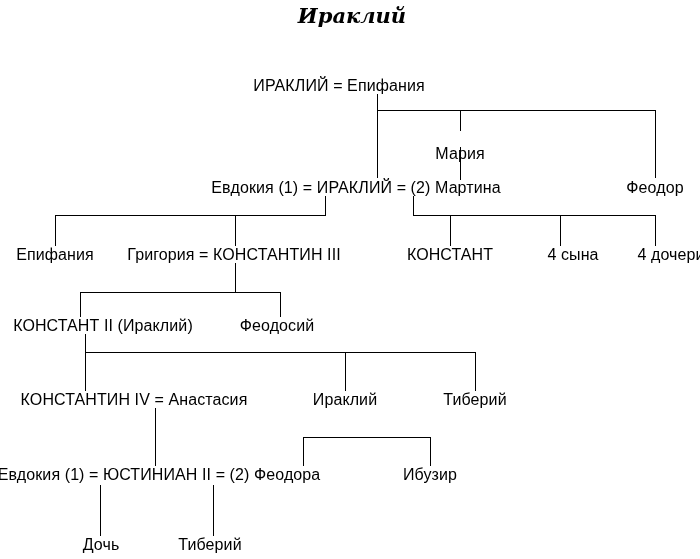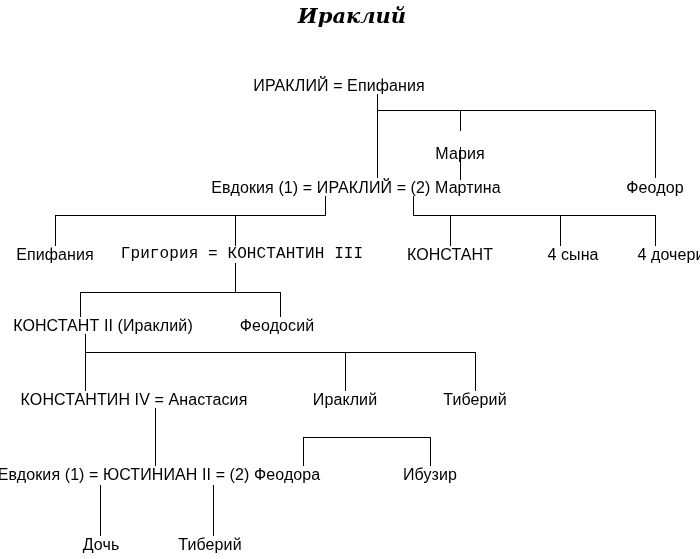--- a/index.html
+++ b/index.html
@@ -52,21 +52,21 @@
   <div class="title" style="left:352px; top:3px;">Ираклий</div>
 
   <div class="node" style="left:339px; top:78px;">ИРАКЛИЙ = Епифания</div>
 
   <div class="node" style="left:460px; top:146px;">Мария</div>
 
   <div class="node" style="left:356px; top:180px;">Евдокия (1) = ИРАКЛИЙ = (2) Мартина</div>
   <div class="node" style="left:655px; top:180px;">Феодор</div>
 
   <div class="node" style="left:55px; top:247px;">Епифания</div>
-  <div class="node" style="left:242px; top:247px;font-family:Liberation Mono, monospace;">Григория = КОНСТАНТИН III</div>
+  <div class="node" style="left:234px; top:247px;">Григория = КОНСТАНТИН III</div>
   <div class="node" style="left:450px; top:247px;">КОНСТАНТ</div>
   <div class="node" style="left:560px; top:247px;margin-left:13px;">4 сына</div>
   <div class="node" style="left:655px; top:247px;margin-left:16px;">4 дочери</div>
 
   <div class="node" style="left:103px; top:318px;">КОНСТАНТ II (Ираклий)</div>
   <div class="node" style="left:277px; top:318px;">Феодосий</div>
 
   <div class="node" style="left:134px; top:392px;">КОНСТАНТИН IV = Анастасия</div>
   <div class="node" style="left:345px; top:392px;">Ираклий</div>
   <div class="node" style="left:475px; top:392px;">Тиберий</div>

